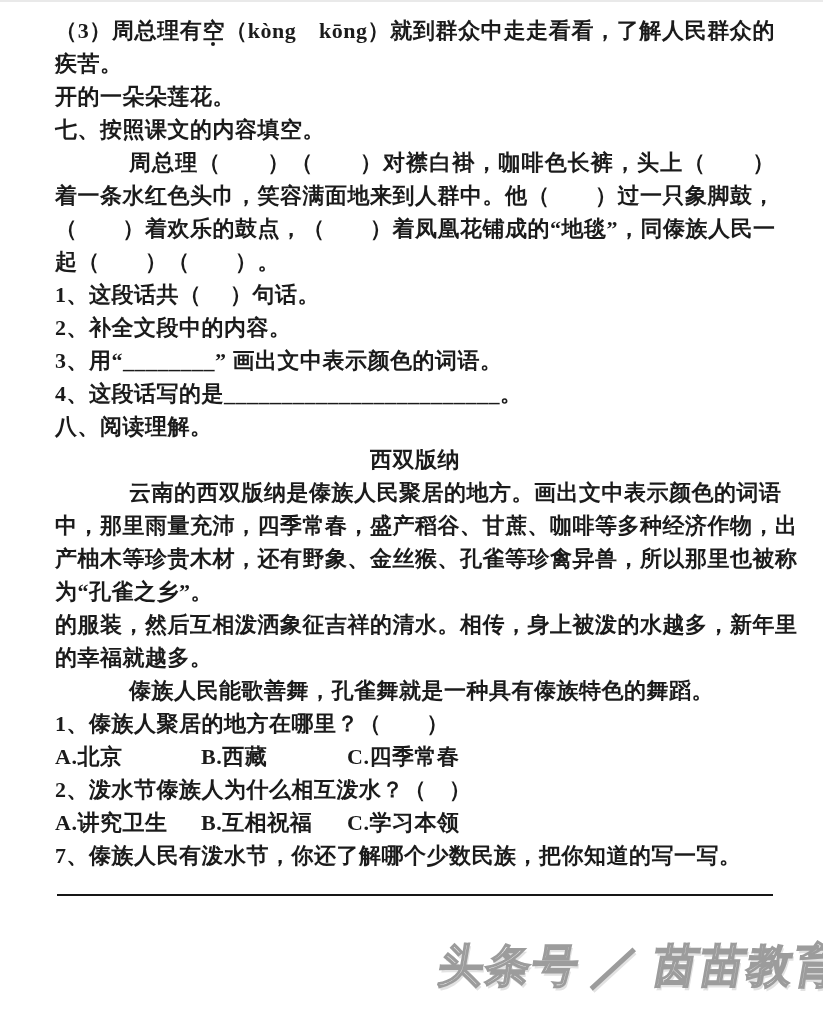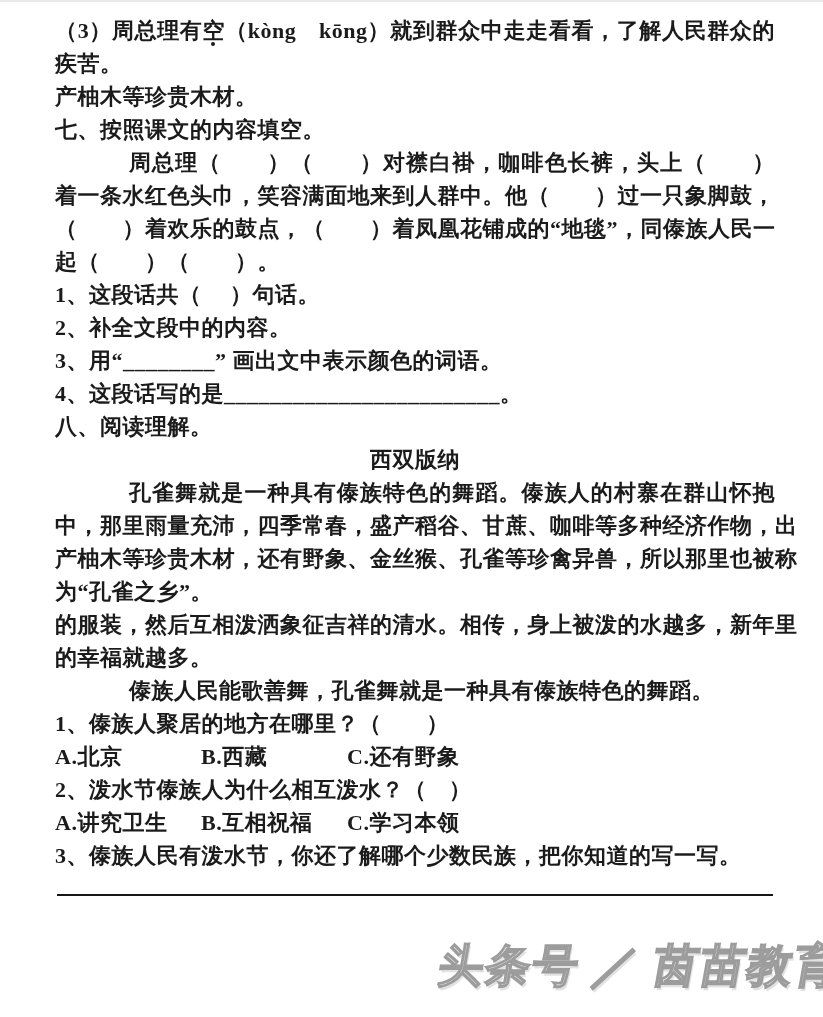--- a/index.html
+++ b/index.html
@@ -94,52 +94,52 @@
 </head>
 <body>
 
 <div class="page">
   <div class="top-edge"></div>
 
   <div class="content">
 
     <div class="line fill"><span>（3）周总理有</span><span class="emch">空</span><span>（kòng　kōng）就到群众中走走看看，了解人民群众的</span></div>
     <div class="line">疾苦。</div>
-    <div class="line">产柚木等珍贵木材。</div>
+    <div class="line">开的一朵朵莲花。</div>
 
     <div class="line">七、按照课文的内容填空。</div>
     <div class="line fill indent">周总理（　　）（　　）对襟白褂，咖啡色长裤，头上（　　）</div>
     <div class="line fill">着一条水红色头巾，笑容满面地来到人群中。他（　　）过一只象脚鼓，</div>
     <div class="line fill">（　　）着欢乐的鼓点，（　　）着凤凰花铺成的“地毯”，同傣族人民一</div>
     <div class="line">起（　　）（　　）。</div>
     <div class="line">1、这段话共（　 ）句话。</div>
     <div class="line">2、补全文段中的内容。</div>
     <div class="line">3、用“________” 画出文中表示颜色的词语。</div>
     <div class="line">4、这段话写的是________________________。</div>
 
     <div class="line">八、阅读理解。</div>
     <div class="line center">西双版纳</div>
-    <div class="line fill indent">孔雀舞就是一种具有傣族特色的舞蹈。傣族人的村寨在群山怀抱</div>
+    <div class="line fill indent">云南的西双版纳是傣族人民聚居的地方。画出文中表示颜色的词语</div>
     <div class="line fill">中，那里雨量充沛，四季常春，盛产稻谷、甘蔗、咖啡等多种经济作物，出</div>
     <div class="line fill">产柚木等珍贵木材，还有野象、金丝猴、孔雀等珍禽异兽，所以那里也被称</div>
     <div class="line">为“孔雀之乡”。</div>
     <div class="line fill">的服装，然后互相泼洒象征吉祥的清水。相传，身上被泼的水越多，新年里</div>
     <div class="line">的幸福就越多。</div>
     <div class="line indent">傣族人民能歌善舞，孔雀舞就是一种具有傣族特色的舞蹈。</div>
     <div class="line">1、傣族人聚居的地方在哪里？（　　）</div>
     <div class="opts-row">
       <div class="opt">A.北京</div>
       <div class="opt">B.西藏</div>
-      <div class="opt">C.还有野象</div>
+      <div class="opt">C.四季常春</div>
     </div>
     <div class="line">2、泼水节傣族人为什么相互泼水？（　）</div>
     <div class="opts-row">
       <div class="opt">A.讲究卫生</div>
       <div class="opt">B.互相祝福</div>
       <div class="opt">C.学习本领</div>
     </div>
-    <div class="line">3、傣族人民有泼水节，你还了解哪个少数民族，把你知道的写一写。</div>
+    <div class="line">7、傣族人民有泼水节，你还了解哪个少数民族，把你知道的写一写。</div>
 
     <div class="answer-underline"></div>
   </div>
 
   <div class="watermark">头条号 ／ 茵苗教育</div>
 </div>
 
 </body></html>

